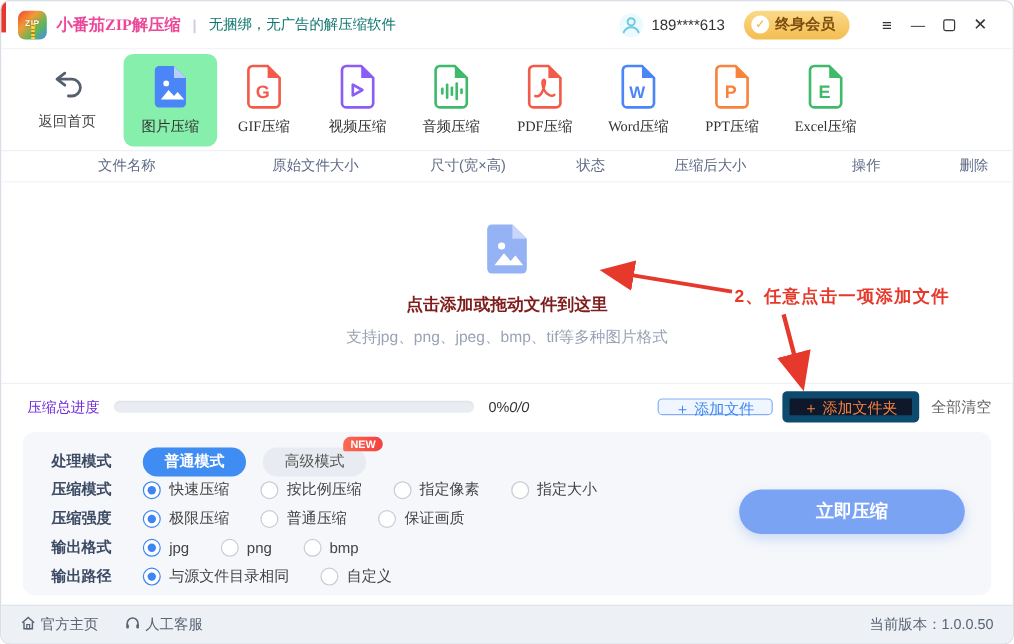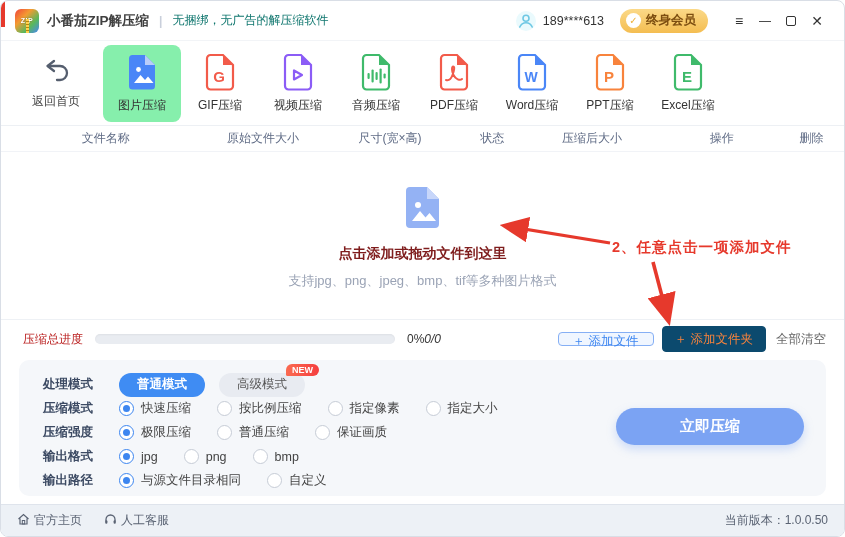--- a/index.html
+++ b/index.html
@@ -14,69 +14,69 @@
   
   .titlebar{ height:40px; flex:0 0 40px; display:flex; align-items:center; justify-content:space-between;
              padding:0 14px 0 14px; border-bottom:1px solid #f2f4f7; }
   .title-left{ display:flex; align-items:center; gap:8px; }
   .logo{ width:24px; height:24px; border-radius:6px; position:relative; overflow:hidden;
          background:linear-gradient(135deg,#f0433c 0%,#f39b32 35%,#58b85c 68%,#4a86f7 100%);
          display:flex; align-items:center; justify-content:center; }
   .logo span{ color:#fff; font-size:7px; font-weight:bold; text-shadow:0 0 2px rgba(0,0,0,.35); letter-spacing:.5px; }
   .logo i{ position:absolute; left:50%; top:10px; width:3px; height:14px; margin-left:-1.5px;
            background:repeating-linear-gradient(180deg,#ffd24d 0 2px,#b8860b 2px 3px); }
-  .app-title{ font-size:13.5px; font-weight:bold; color:#404040; }
+  .app-title{ font-size:13.5px; font-weight:bold; color:#ec4899;font-family:Liberation Serif, serif; }
   .title-sep{ color:#c9cfdb; font-weight:bold; margin:0 2px; }
   .app-subtitle{ font-size:12px; color:#0f766e; }
   .title-right{ display:flex; align-items:center; }
   .user-icon{ width:22px; height:22px; margin-right:6px; cursor:pointer; }
   .account{ font-size:12.5px; color:#333; margin-right:16px; cursor:pointer; }
   .member-badge{ display:flex; align-items:center; gap:5px; height:24px; padding:0 12px 0 6px;
                  border-radius:13px; background:linear-gradient(180deg,#fbd988,#f4bd51);
                  color:#7d4e10; font-size:12.5px; font-weight:bold; cursor:pointer; margin-right:18px; }
   .badge-check{ width:15px; height:15px; border-radius:50%; background:#fff;
                 color:#eeb23c; font-size:10px; font-weight:bold; display:flex; align-items:center; justify-content:center; }
   .win-btn{ width:26px; text-align:center; font-size:14px; color:#333; cursor:pointer; user-select:none; }
   .maximize-glyph{ display:inline-block; width:10px; height:10px; border:1.4px solid #333; border-radius:2px; }
 
   
   .toolbar{ height:85px; flex:0 0 85px; display:flex; align-items:center; padding:0 20px;
             border-bottom:1px solid #edf0f4; }
   .tool-item{ width:78px; display:flex; flex-direction:column; align-items:center; gap:6px;
               padding:8px 0; border-radius:8px; cursor:pointer; }
   .tool-item.back{ width:70px; margin-right:12px; }
   .tool-item.active{ background:#86efac; }
-  .tool-item .lbl{ font-size:12px; color:#333; }
+  .tool-item .lbl{ font-size:12px; color:#333;font-family:Liberation Serif, serif; }
   .tool-item.back .lbl{ color:#444; }
   .tool-item svg{ display:block; }
 
   
   .table-header{ height:26px; flex:0 0 26px; display:flex; align-items:center;
                  border-bottom:1px solid #f1f3f7; color:#5f6b85; font-size:12px; }
   .table-header .col{ text-align:center; }
   .c1{width:210px;} .c2{width:105px;} .c3{width:150px;} .c4{width:55px;}
   .c5{width:145px;} .c6{width:115px;} .c7{width:65px;}
 
   
   .dropzone{ height:168px; flex:0 0 168px; display:flex; flex-direction:column; align-items:center;
              justify-content:flex-start; padding-top:32px; cursor:pointer; border-bottom:1px solid #eef1f5; }
   .dz-title{ margin-top:12px; font-size:14px; font-weight:bold; color:#7f1d1d; }
   .dz-sub{ margin-top:9px; font-size:13px; color:#9aa3b5; }
 
   
   .progress-row{ height:38px; flex:0 0 38px; display:flex; align-items:center; padding:0 18px 0 22px; }
-  .pr-label{ color:#b91c1c; font-size:12px; margin-right:12px; }
+  .pr-label{ color:#6d28d9; font-size:12px; margin-right:12px; }
   .pr-bar{ width:300px; height:10px; border-radius:5px; background:#e9ecf1;
            box-shadow:inset 0 1px 2px rgba(0,0,0,.05); cursor:default; }
   .pr-pct{ margin-left:12px; color:#333; }
   .pr-count{ color:#333;font-style:italic; }
   .pr-spacer{ flex:1; }
   .btn-add-file{ height:14px; padding:0 14px; border:1px solid #85aff5; background:#f0f6ff; color:#3d86f0;
                  font-size:12.5px; border-radius:4px; cursor:pointer; margin-right:8px; font-family:inherit; }
-  .btn-add-folder{ height:26px; padding:0 12px; border:1px solid #0c4a6e; background:#0c4a6e; color:#f8833c;
+  .btn-add-folder{ height:26px; padding:0 12px; border:6px solid #0c4a6e; background:#0f172a; color:#f8833c;
                    font-size:12.5px; border-radius:4px; cursor:pointer; margin-right:10px; font-family:inherit; }
   .clear-all{ color:#666; font-size:12.5px; cursor:pointer; }
 
   
   .settings-area{ flex:1; padding:2px 18px 8px; }
   .settings-panel{ position:relative; height:100%; background:#f5f7fa; border-radius:10px;
                    padding:13px 0 0 24px; }
   .set-row{ display:flex; align-items:center; height:23px; margin-bottom:1px; }
   .set-label{ width:62px; font-size:12.5px; font-weight:bold; color:#3c4a63; margin-right:14px; }
   .pill{ height:24px; padding:0 18px; border-radius:13px; background:#e8ebf1; color:#555;

